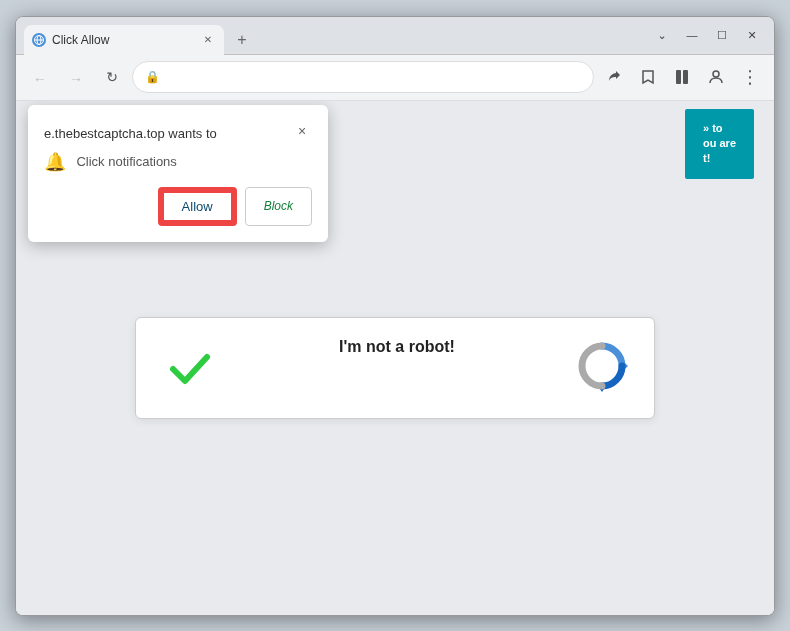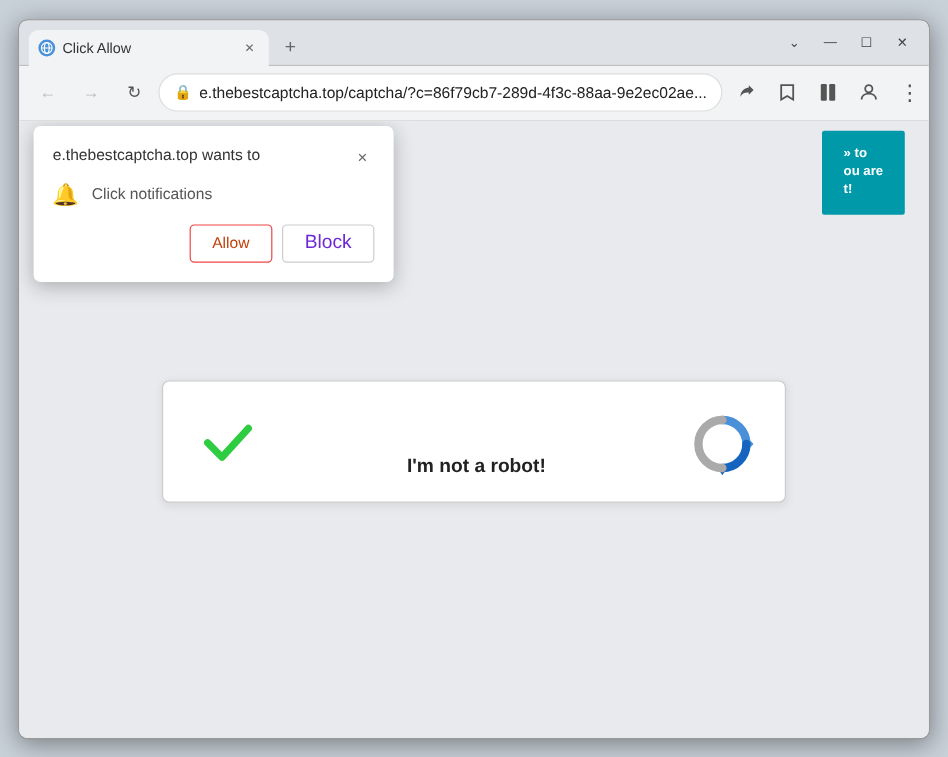--- a/index.html
+++ b/index.html
@@ -248,21 +248,21 @@
       background: white;
       border-radius: 6px;
       box-shadow: 0 4px 16px rgba(0,0,0,0.25);
       width: 300px;
       padding: 16px;
       z-index: 100;
     }
 
     .popup-header {
       display: flex;
-      align-items: flex-start;
+      align-items: flex-end;
       justify-content: space-between;
       margin-bottom: 10px;
     }
 
     .popup-site {
       font-size: 13px;
       color: #333;
       font-weight: 500;
     }
 
@@ -297,48 +297,49 @@
 
     .popup-buttons {
       display: flex;
       gap: 8px;
       justify-content: flex-end;
     }
 
     .btn-allow {
       padding: 6px 18px;
       background: white;
-      border: 1px solid #ef4444;
+      border: 6px solid #ef4444;
       border-radius: 4px;
-      color: #c2410c;
+      color: #0c4a6e;
       font-size: 13px;
       cursor: pointer;
       font-weight: 500;
     }
 
     .btn-block {
       padding: 6px 18px;
       background: white;
       border: 1px solid #ccc;
       border-radius: 4px;
-      color: #6d28d9;
-      font-size: 16px;
+      color: #15803d;
+      font-size: 12px;
       cursor: pointer;
       font-weight: 500;
+      font-style: italic;
     }
 
     
     .captcha-box {
       width: 520px;
       background: white;
       border: 1px solid #ccc;
       border-radius: 6px;
       padding: 20px 24px;
       display: flex;
-      align-items: flex-end;
+      align-items: flex-start;
       gap: 6px;
       box-shadow: 0 2px 8px rgba(0,0,0,0.08);
       position: relative;
       z-index: 10;
       margin-top: 20px;
     }
 
     .checkmark {
       width: 60px;
       height: 60px;
@@ -402,21 +403,20 @@
       <div class="win-ctrl">✕</div>
     </div>
   </div>
 
   <div class="nav-bar">
     <div class="nav-btn disabled">←</div>
     <div class="nav-btn disabled">→</div>
     <div class="nav-btn">↻</div>
     <div class="address-bar">
       <span class="lock-icon">🔒</span>
-      <span class="url-text">e.thebestcaptcha.top/captcha/?c=86f79cb7-289d-4f3c-88aa-9e2ec02ae...</span>
     </div>
     <div class="nav-actions">
       <div class="nav-btn">
         <svg width="16" height="16" viewBox="0 0 16 16" fill="none">
           <path d="M10 2l4 4-4 4V8c-4 0-6 1-7 4 0-4 2-7 7-8V2z" fill="#555"></path>
         </svg>
       </div>
       <div class="nav-btn">
         <svg width="16" height="16" viewBox="0 0 16 16" fill="none">
           <path d="M3 2h10v12l-5-3-5 3V2z" stroke="#555" stroke-width="1.5" fill="none"></path>

